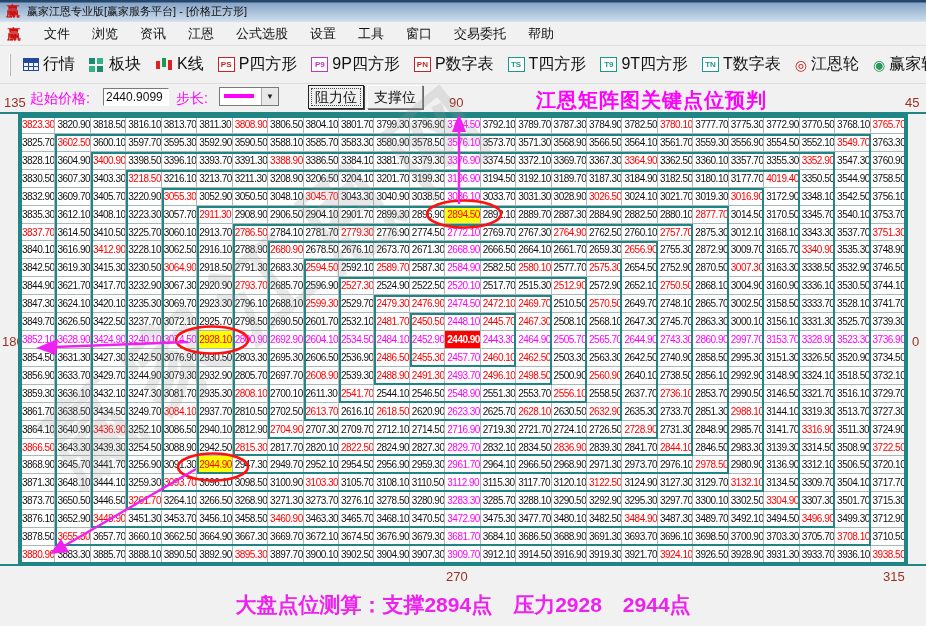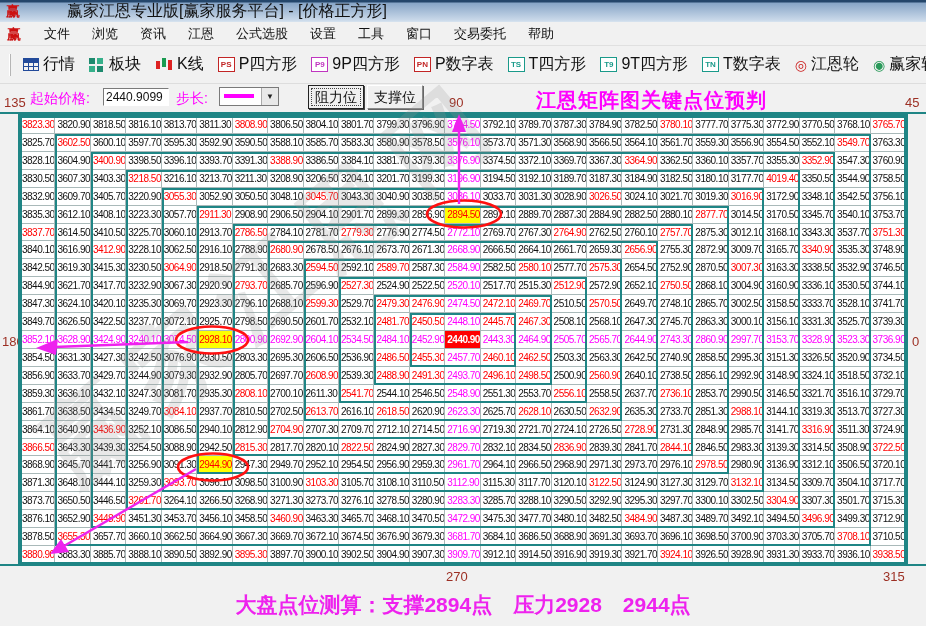--- a/index.html
+++ b/index.html
@@ -3,21 +3,21 @@
 <meta charset="utf-8">
 <style>
   html,body{margin:0;padding:0;}
   body{width:926px;height:626px;position:relative;overflow:hidden;background:#f1f1f1;
        font-family:"Liberation Sans","DejaVu Sans",sans-serif;-webkit-font-smoothing:antialiased;}
   
   .titlebar{position:absolute;left:0;top:0;width:926px;height:22px;
     background:linear-gradient(#24466b 0,#24466b 2px,#87a5c7 3px,#c9d8e9 20px,#d8e4f0 22px);
     display:flex;align-items:center;padding-left:6px;box-sizing:border-box;}
   .applogo{color:#cc1111;font-weight:bold;font-size:14px;line-height:14px;margin-right:7px;}
-  .titletext{font-size:16px;color:#111;margin-left:40px;}
+  .titletext{font-size:11px;color:#111;}
   
   .menubar{position:absolute;left:0;top:22px;width:926px;height:24px;background:#f1f1f1;
     display:flex;align-items:center;padding-left:7px;box-sizing:border-box;border-bottom:1px solid #e0e0e0;}
   .menubar .applogo{margin-right:12px;}
   .menuitem{font-size:13px;color:#111;padding:2px 11px;cursor:default;}
   
   .toolbar{position:absolute;left:0;top:46px;width:926px;height:38px;background:#f1f1f1;
     display:flex;align-items:center;padding-left:4px;box-sizing:border-box;border-bottom:1px solid #ddd;}
   .tbgrip{width:3px;height:22px;border-left:1px solid #fff;border-right:1px solid #b5b5b5;margin:0 5px;}
   .tbitem{display:flex;align-items:center;margin:0 7px;cursor:default;}

